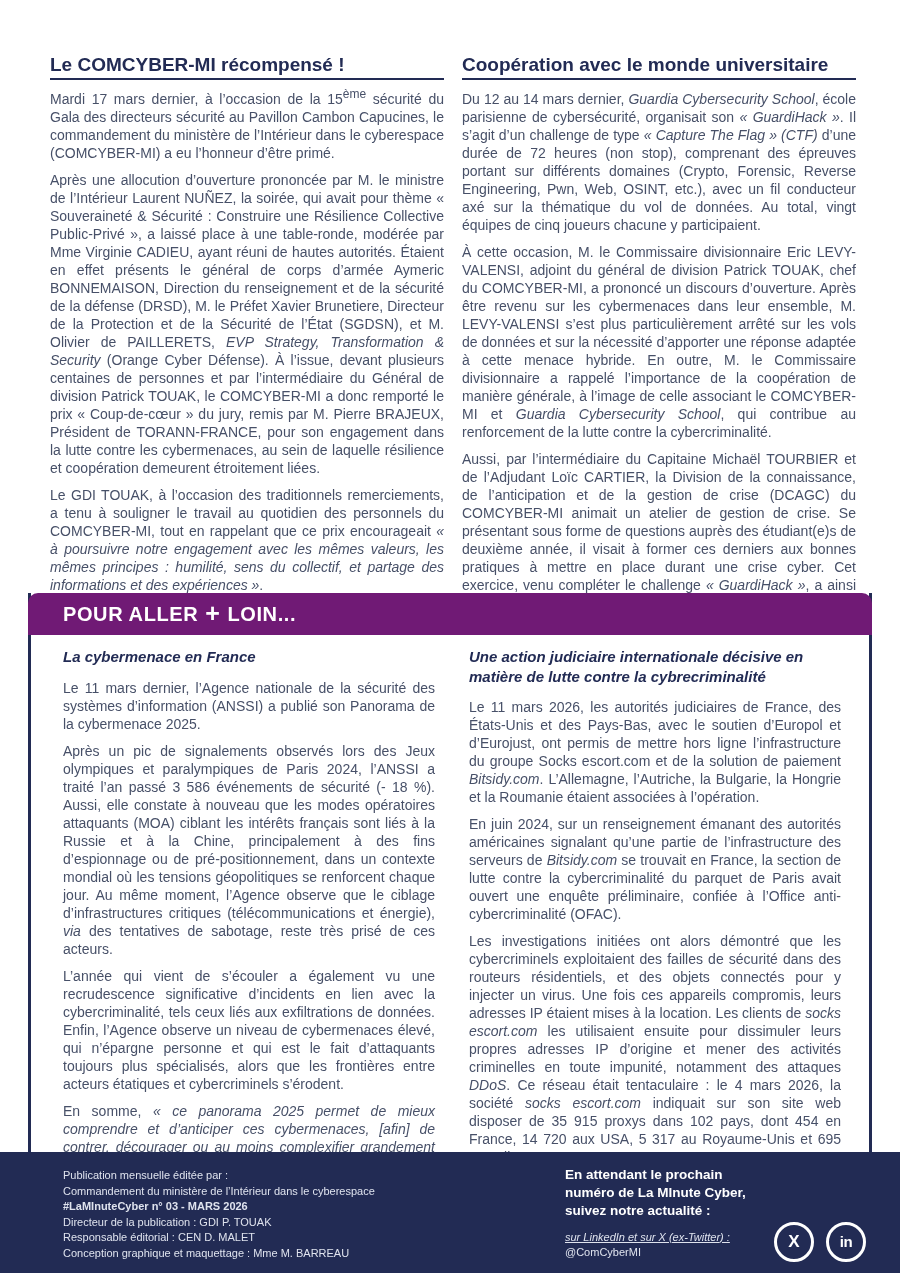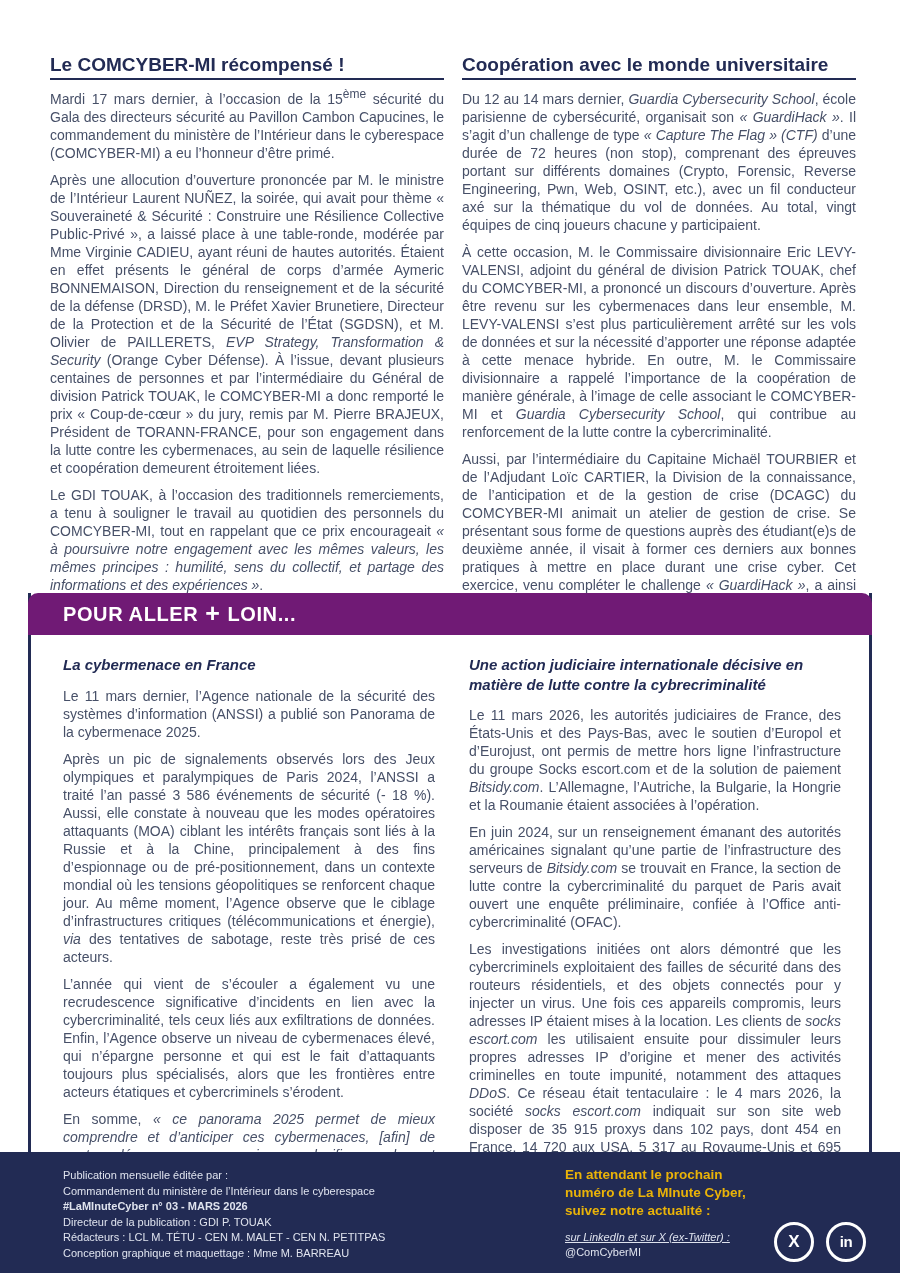--- a/index.html
+++ b/index.html
@@ -33,39 +33,39 @@
   }
   .further-banner {
     height:42px; margin:0 -3px; background:#701a75;
     border-radius:10px 10px 0 0;
     display:flex; align-items:center; padding-left:35px;
     color:#ffffff; font-weight:bold; font-size:20px; letter-spacing:0.6px;
   }
   .banner-plus { font-size:25px; margin:0 7px 2px 7px; }
   .further-content {
     display:grid; grid-template-columns:1fr 1fr; column-gap:34px;
-    padding:20px 28px 0 32px;
+    padding:12px 28px 0 32px;
   }
   .box-title {
     margin:0 0 12px 0; font-size:15px; font-weight:bold; font-style:italic;
     color:#222b54; line-height:1.3;
   }
   
   .footer {
     position:absolute; left:0; right:0; top:1152px; height:121px;
     background:#222b54; color:#dfe3ee; display:flex;
   }
   .footer-left { margin:16px 0 0 63px; width:420px; }
   .footer-left .para {
     margin:0; font-size:11px; line-height:1.42; color:#dfe3ee;
     text-align:left;
   }
   .footer-right { margin:14px 0 0 82px; display:flex; }
   .fr-text { width:195px; }
-  .fr-heading { font-weight:bold; font-size:13.5px; line-height:1.35; color:#eab308; }
+  .fr-heading { font-weight:bold; font-size:13.5px; line-height:1.35; color:#ffffff; }
   .fr-sub { margin-top:9px; font-size:11px; font-style:italic; line-height:1.4;text-decoration:underline; }
   .fr-handle { font-size:11px; line-height:1.4; }
   .icons { display:flex; gap:12px; align-items:center; margin:44px 0 0 14px; }
   .icon-circle {
     width:34px; height:34px; border:3px solid #ffffff; border-radius:50%;
     display:flex; align-items:center; justify-content:center;
     color:#ffffff; font-weight:bold; font-size:17px; cursor:pointer;
   }
   .icon-circle.in { font-size:15px; letter-spacing:-0.5px; }
 </style>
@@ -120,21 +120,21 @@
       </article>
     </div>
   </section>
 
   <footer class="footer">
     <div class="footer-left">
         <p class="para"><span>Publication mensuelle éditée par :</span></p>
         <p class="para"><span>Commandement du ministère de l’Intérieur dans le cyberespace</span></p>
         <p class="para"><span class="b">#LaMInuteCyber n° 03 - MARS 2026</span></p>
         <p class="para"><span>Directeur de la publication : GDI P. TOUAK</span></p>
-        <p class="para"><span>Rédacteurs : LCL M. TÉTU - CEN M. MALET - CEN N. PETITPAS</span></p>
+        <p class="para"><span>Responsable éditorial : CEN D. MALET</span></p>
         <p class="para"><span>Conception graphique et maquettage : Mme M. BARREAU</span></p>
       </div>
     <div class="footer-right">
       <div class="fr-text">
         <div class="fr-heading">En attendant le prochain numéro de La MInute Cyber, suivez notre actualité :</div>
         <div class="fr-sub">sur LinkedIn et sur X (ex-Twitter) :</div>
         <div class="fr-handle">@ComCyberMI</div>
       </div>
       <div class="icons">
         <div class="icon-circle">X</div>

